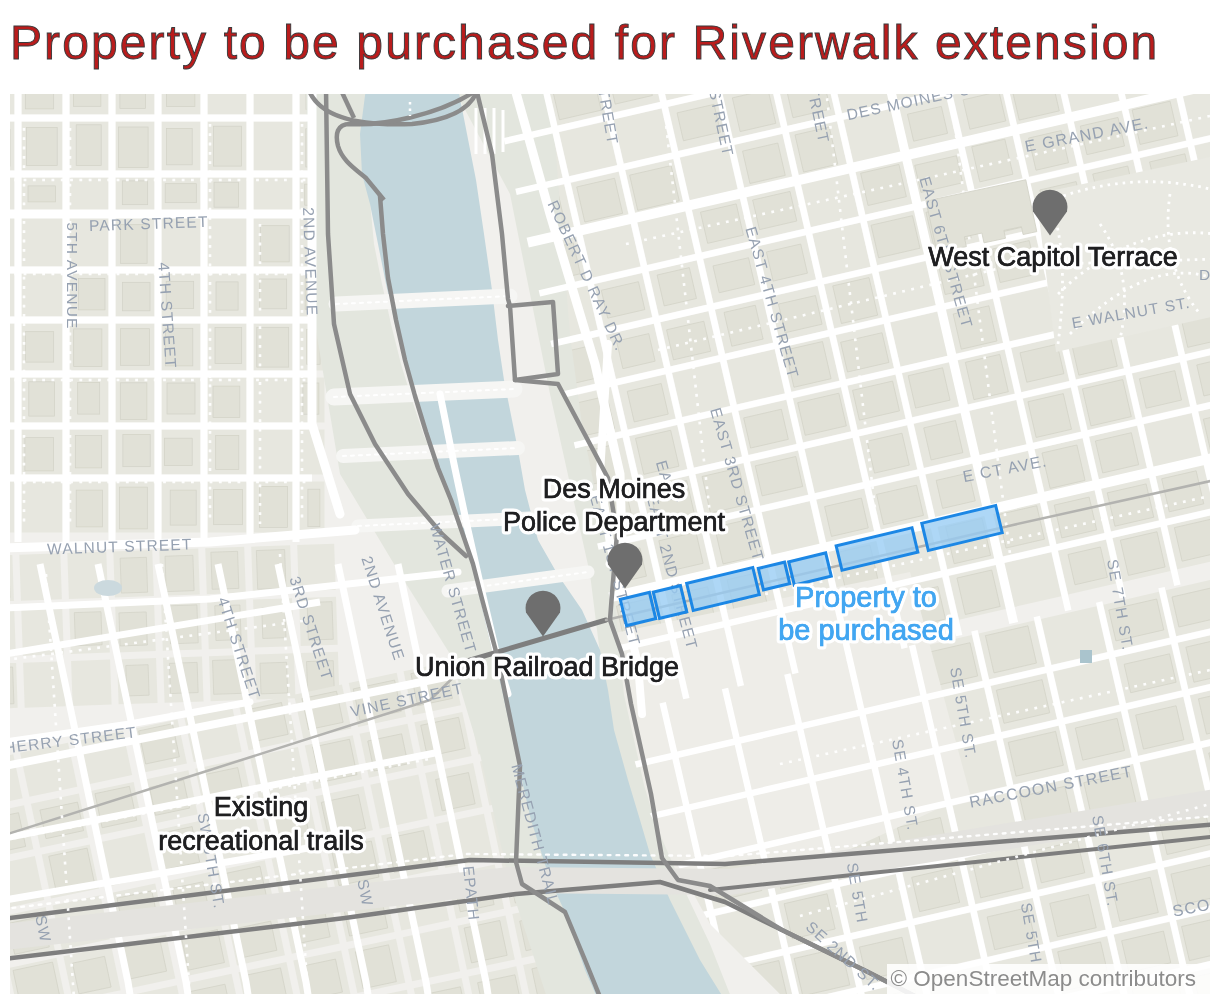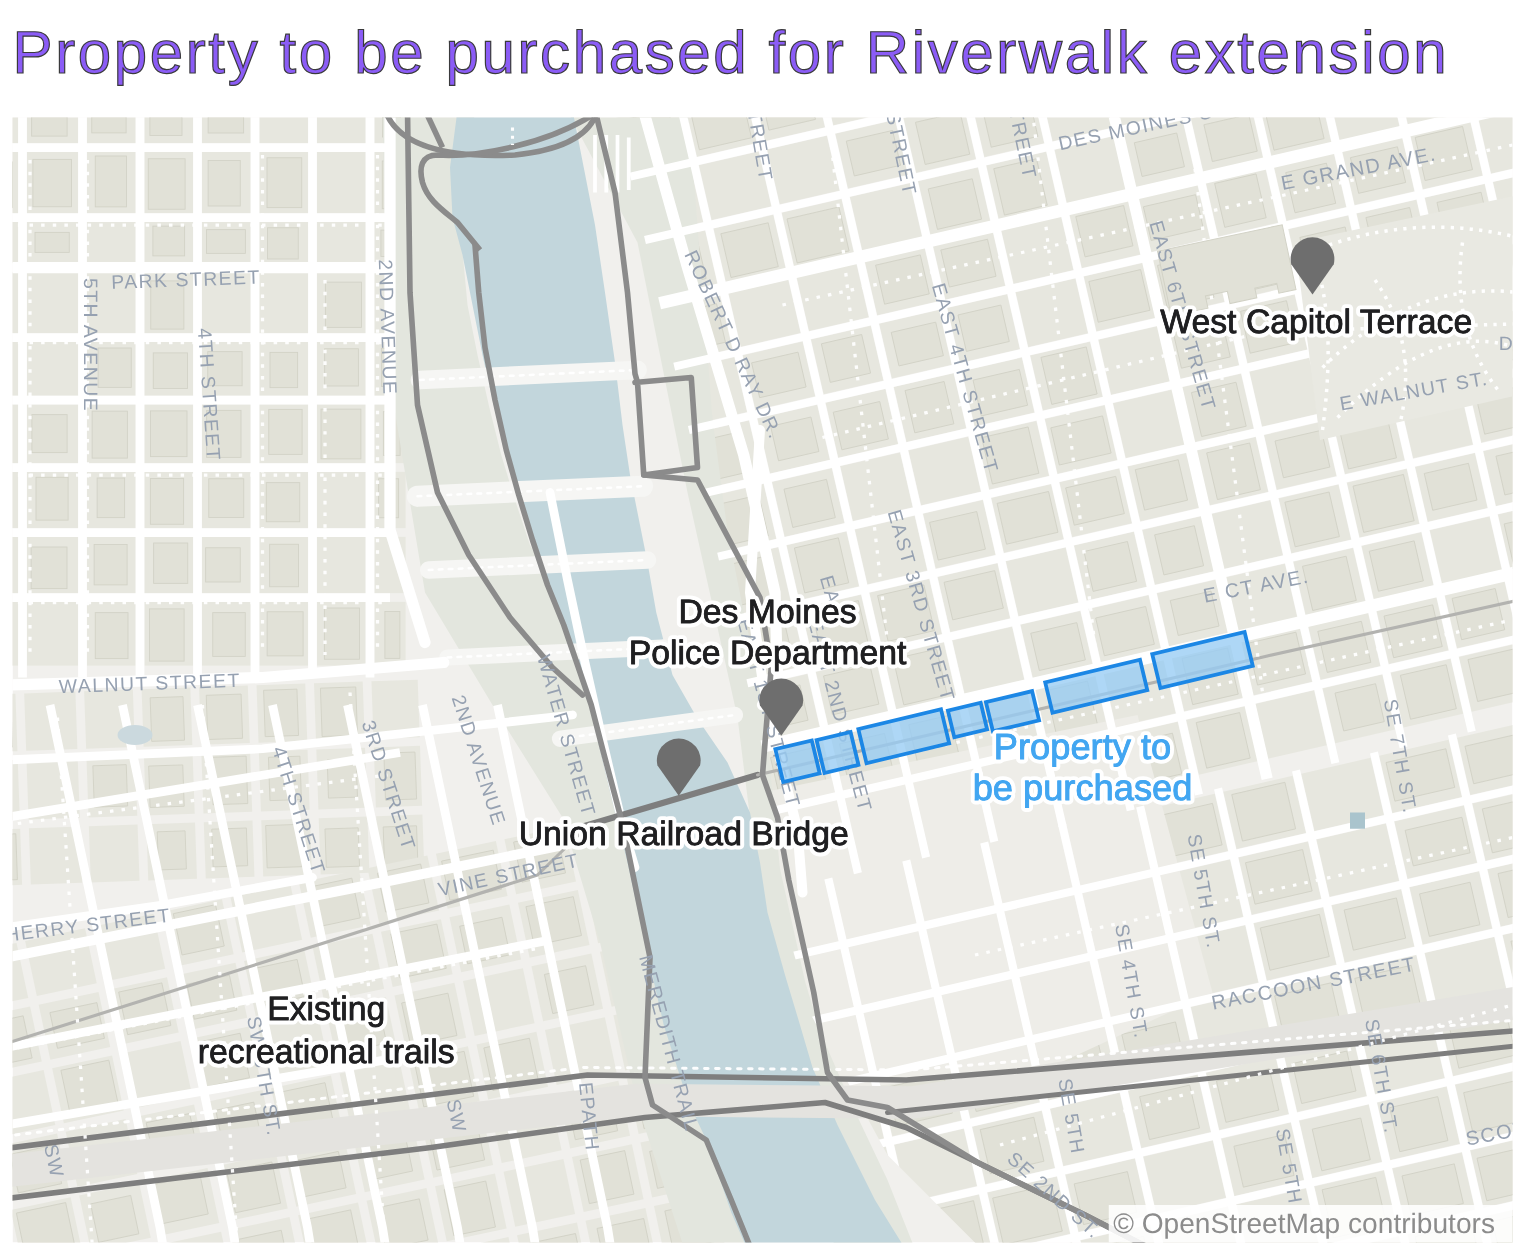--- a/index.html
+++ b/index.html
@@ -1,16 +1,16 @@
 <!DOCTYPE html>
 <html><head><meta charset="utf-8"><title>Property to be purchased for Riverwalk extension</title>
 <style>
 html,body{margin:0;padding:0;background:#ffffff;}
 #wrap{position:relative;width:1220px;height:1004px;overflow:hidden;font-family:"Liberation Sans",sans-serif;}
-#title{position:absolute;left:10px;top:15px;font-size:48px;font-weight:normal;color:#8b5cf6;-webkit-text-stroke:0.95px #3a3a3c;letter-spacing:2.1px;white-space:nowrap;}
+#title{position:absolute;left:10px;top:15px;font-size:48px;font-weight:normal;color:#b91c1c;-webkit-text-stroke:0.95px #3a3a3c;letter-spacing:2.1px;white-space:nowrap;}
 #map{position:absolute;left:10px;top:94px;}
 </style></head>
 <body>
 <div id="wrap">
 
 <div id="title">Property to be purchased for Riverwalk extension</div>
 
 <div id="map">
 <svg width="1200" height="900" viewBox="0 0 1200 900" font-family="Liberation Sans, sans-serif">
 <defs>

